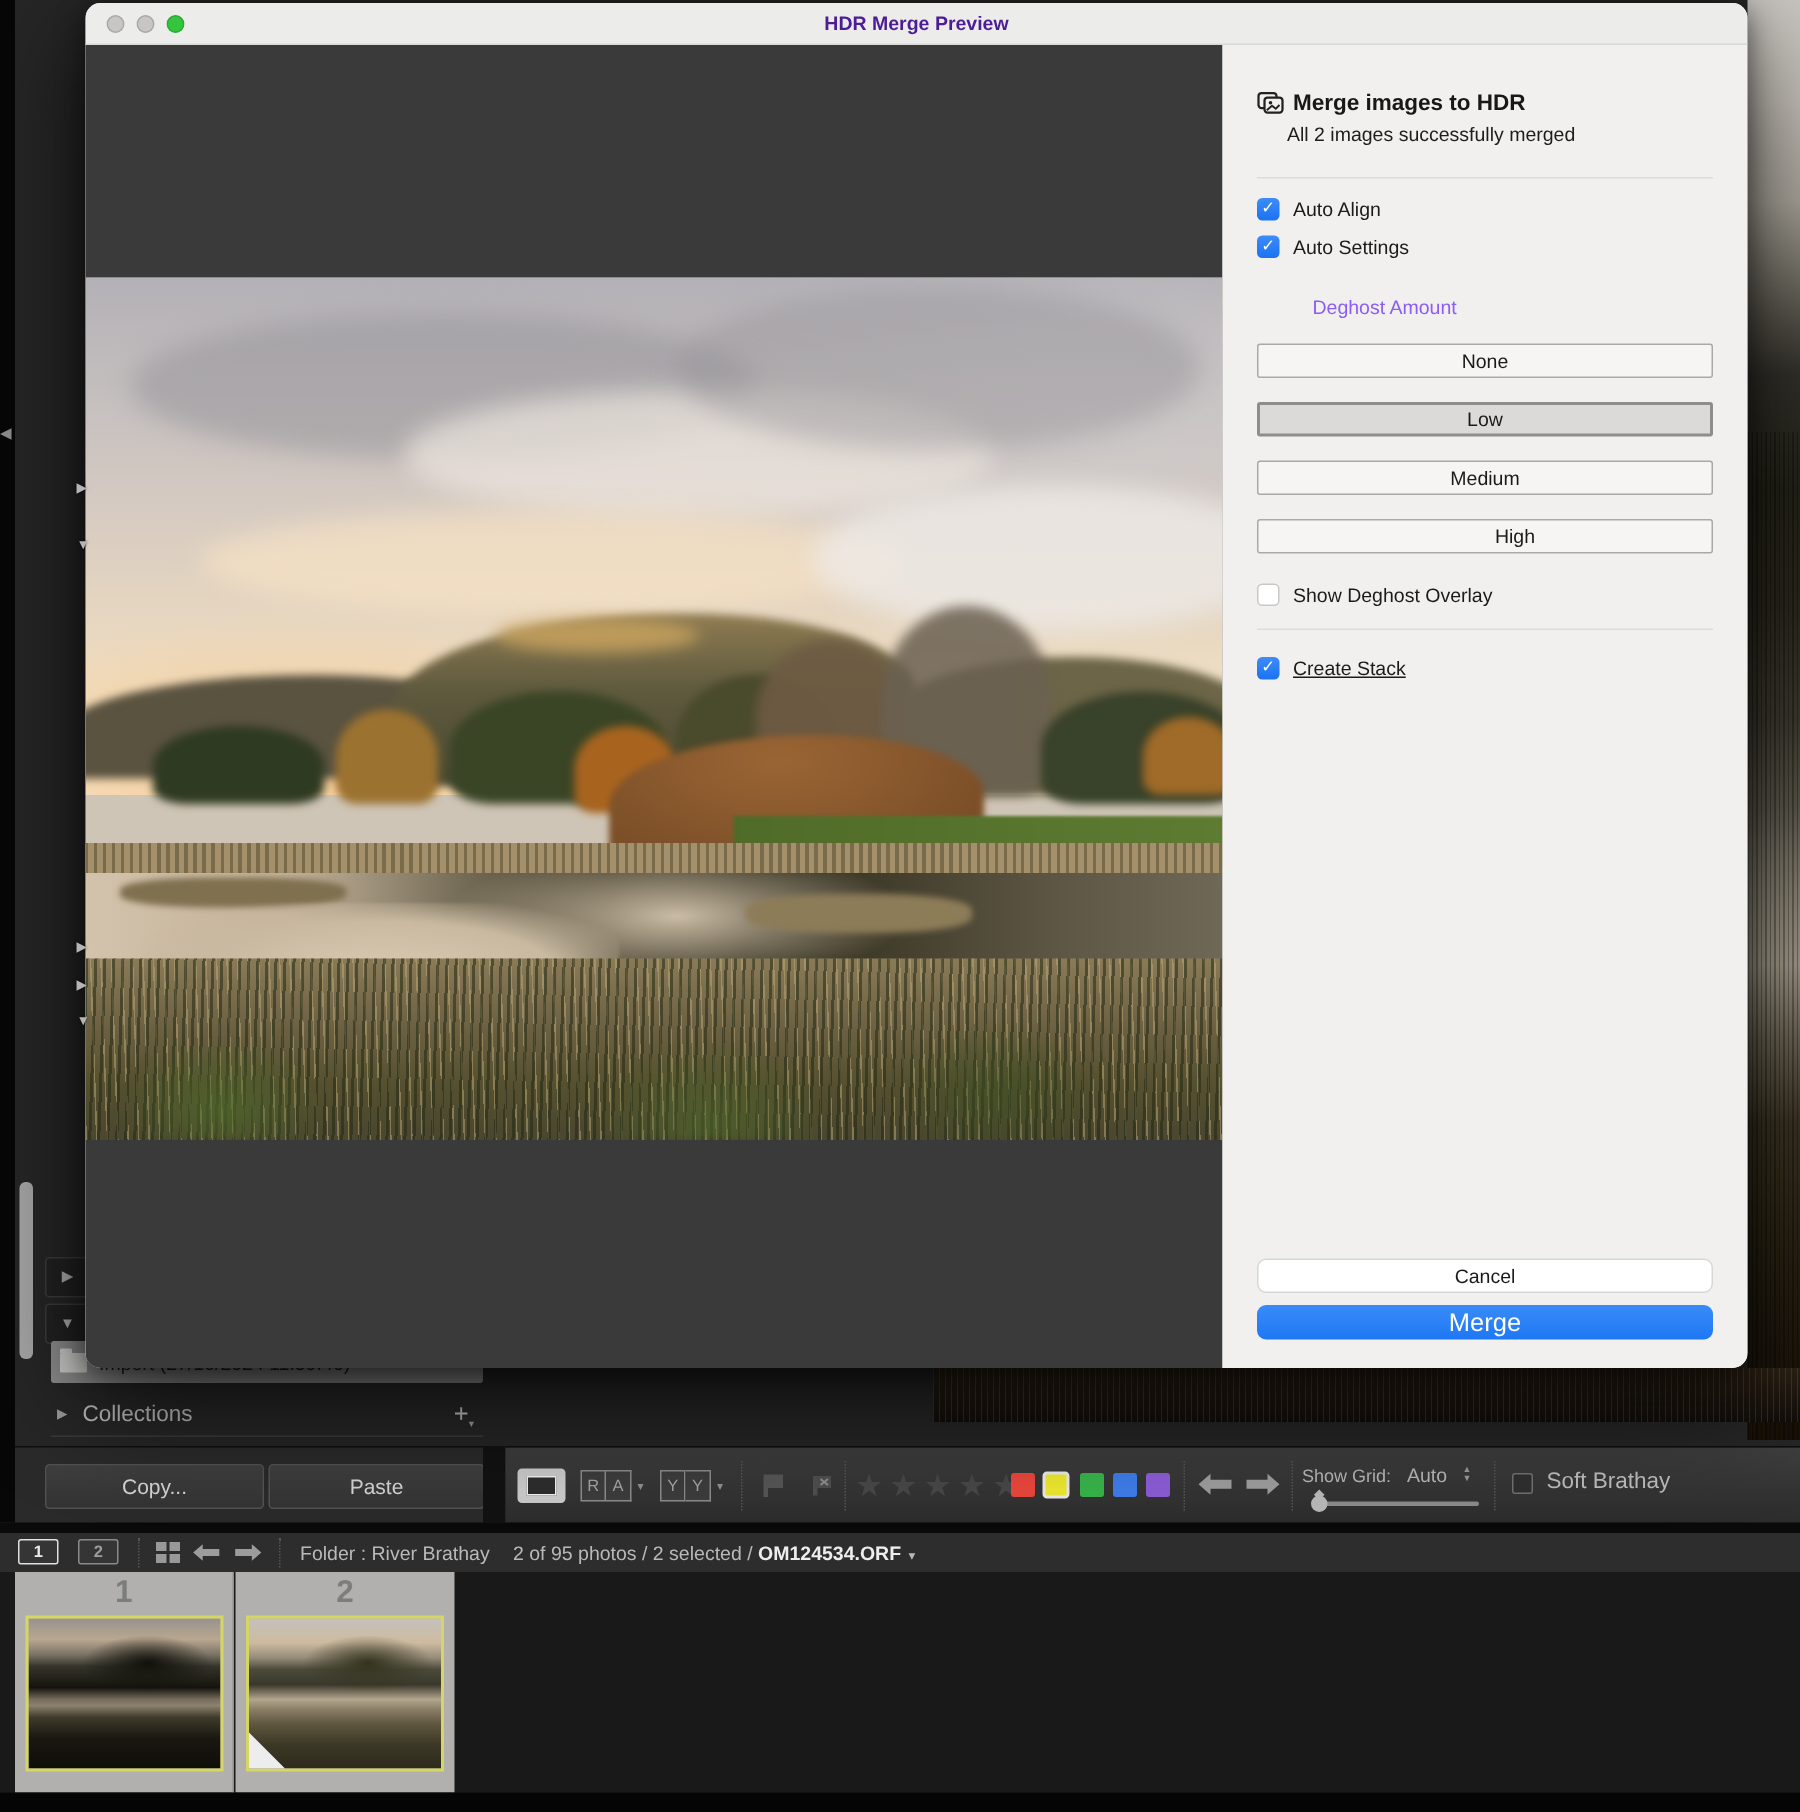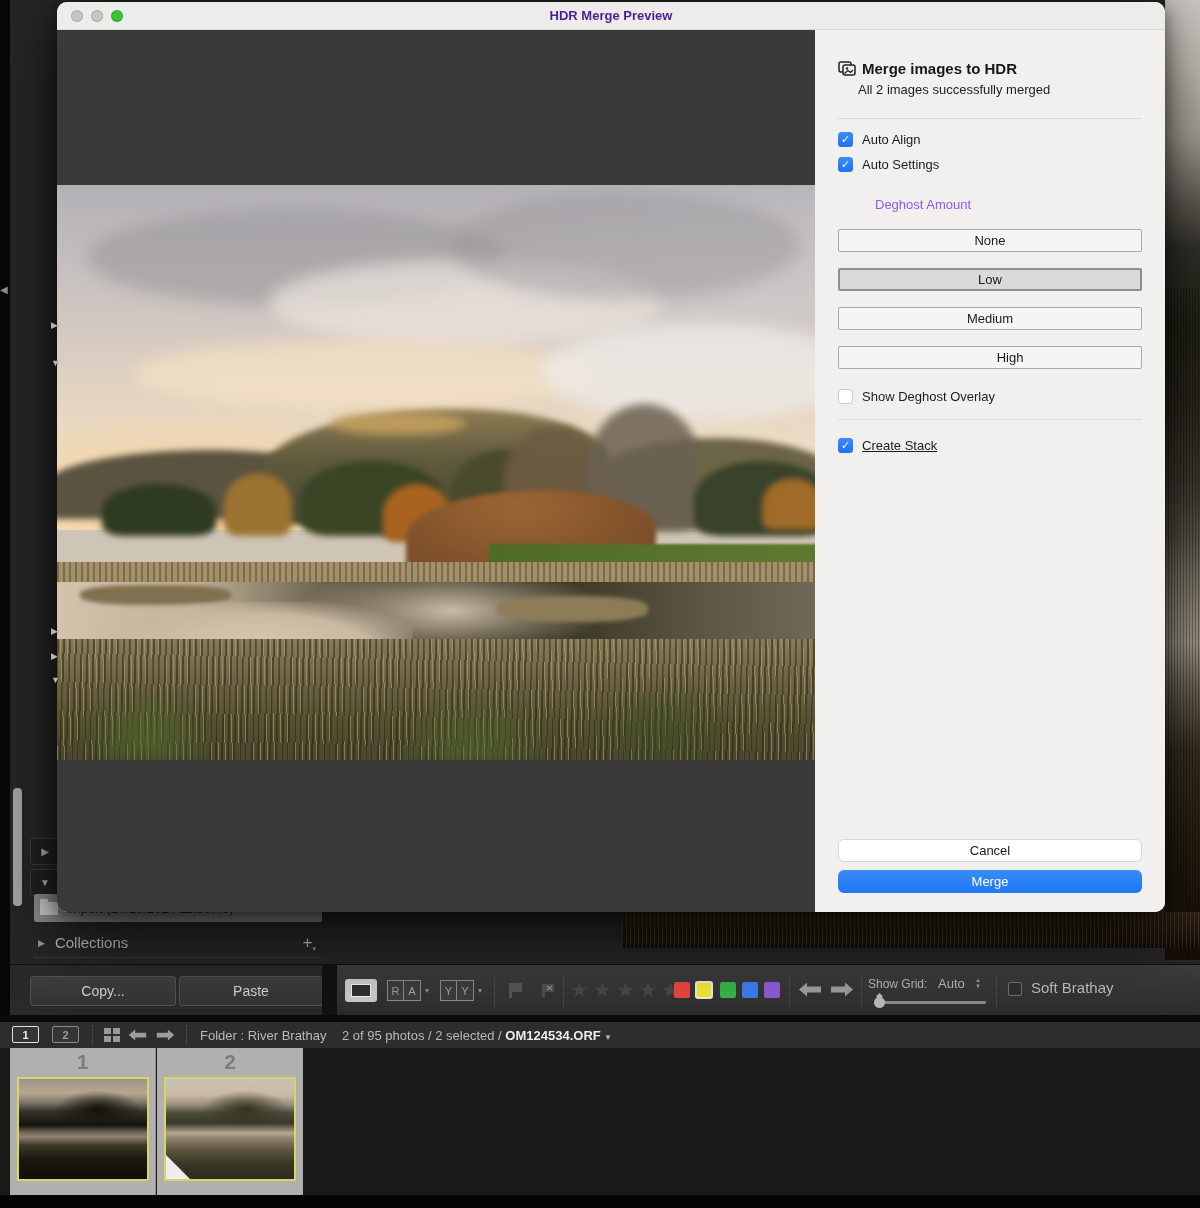--- a/index.html
+++ b/index.html
@@ -132,21 +132,21 @@
   .cb.off { background:#fff; border:1px solid #c9c8c6; }
   .r-align { top:102px; } .r-settings { top:127px; } .r-overlay { top:359px; } .r-stack { top:408px;text-decoration:underline; }
   .dg-label { position:absolute; left:23px; top:167px; color:#8b5cf6;margin-left:37px; }
   .dg { position:absolute; left:23px; width:304px; height:23px; background:#f6f5f4; border:1px solid #a9a9a8; border-radius:2px;
         font-family:inherit; font-size:13px; color:#1a1a1a; text-align:center; }
   .dg-none { top:199px; } .dg-low { top:238px; } .dg-med { top:277px; } .dg-high { top:316px;padding-left:40px; }
   .dg.selected { background:#dbdad8; border:2px solid #8d8d8c; }
   .btn-cancel { position:absolute; left:23px; top:809px; width:304px; height:23px; background:#fff; border:1px solid #d8d7d5;
                 border-radius:6px; font-family:inherit; font-size:13px; color:#1a1a1a; }
   .btn-merge { position:absolute; left:23px; top:840px; width:304px; height:23px; background:linear-gradient(#3a8bf8,#1d78f4);
-               border:none; border-radius:6px; font-family:inherit; font-size:13px; color:#fff; }
+               border:none; border-radius:6px; font-family:inherit; font-size:17px; color:#fff; }
 
   
   .photo { position:absolute; left:0; top:155px; width:758px; height:575px; background:#cfc5b6; overflow:hidden; }
   .ph-sky { position:absolute; inset:0 0 40% 0;
     background:
       radial-gradient(60% 45% at 18% 95%, rgba(248,200,140,.9), transparent 65%),
       radial-gradient(45% 35% at 40% 104%, rgba(255,240,214,.95), transparent 60%),
       radial-gradient(55% 60% at 88% 28%, rgba(206,204,207,.55), transparent 70%),
       linear-gradient(180deg,#b3b1b6 0%,#c6c0bf 25%,#d6cbc2 45%,#e6d6c0 65%,#f2e2c6 85%,#f0e7d8 100%); }
   .cloud { position:absolute; border-radius:50%; filter:blur(8px); }

